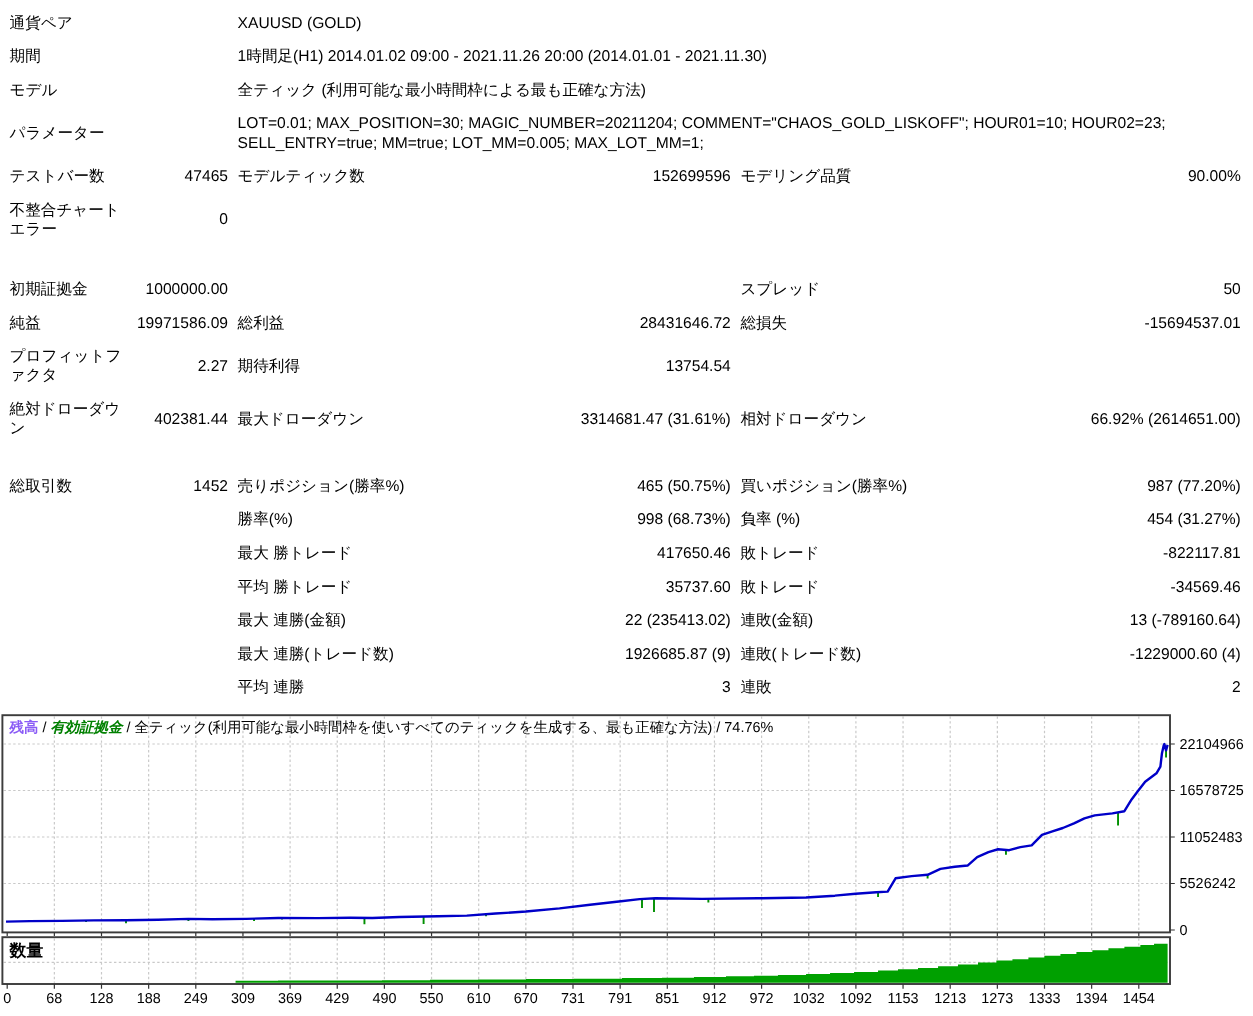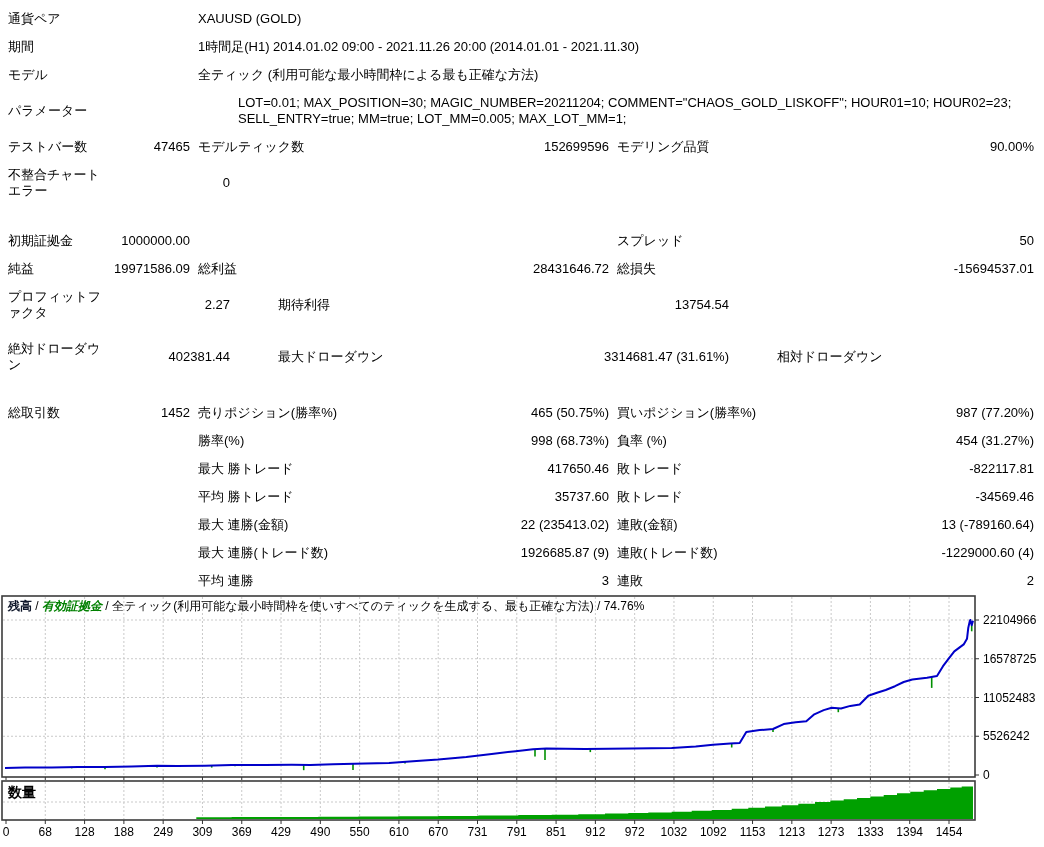--- a/index.html
+++ b/index.html
@@ -5,23 +5,23 @@
   html,body{margin:0;padding:0;}
   body{
     width:1044px;height:847px;position:relative;overflow:hidden;
     background:#ffffff;color:#000;
     font-family:"Liberation Sans","DejaVu Sans",sans-serif;
     font-size:13px;
   }
   .report{padding:5px 0 0 8px;}
   .rrow{display:grid;grid-template-columns:100px 82px 253px 166px 250px 175px;min-height:28px;align-items:center;}
   .rrow.wide{grid-template-columns:182px 844px;}
-  .rrow.tall{min-height:44px;gap:40px;}
+  .rrow.tall{min-height:44px;}
   .rrow.gap14{margin-top:22px;}
-  .rrow.gap10{margin-top:8px;}
+  .rrow.gap10{margin-top:0;}
   .rrow.gap12{margin-top:20px;}
   .cell{line-height:16px;overflow-wrap:anywhere;}
   .c2,.c4,.c6{text-align:right;}
   .c3,.c5,.cwide{padding-left:8px;}
   .chart-area{position:absolute;left:0;top:594px;width:1044px;height:253px;}
   .chart-area svg{position:absolute;left:0;top:0;}
   .legend{position:absolute;left:8px;top:4px;font-size:12px;white-space:nowrap;z-index:2;}
   .lots-label{position:absolute;left:8px;top:190px;font-size:14px;font-weight:bold;z-index:2;}
 </style>
 </head>
@@ -312,15 +312,15 @@
         <text x="673.9583333333333" y="242" text-anchor="middle">1032</text>
         <text x="713.25" y="242" text-anchor="middle">1092</text>
         <text x="752.5416666666666" y="242" text-anchor="middle">1153</text>
         <text x="791.8333333333333" y="242" text-anchor="middle">1213</text>
         <text x="831.125" y="242" text-anchor="middle">1273</text>
         <text x="870.4166666666666" y="242" text-anchor="middle">1333</text>
         <text x="909.7083333333333" y="242" text-anchor="middle">1394</text>
         <text x="949" y="242" text-anchor="middle">1454</text>
       </g>
     </svg>
-  <div class="legend"><span class="lg0" style="color: #0f172a; font-weight: bold;">残高</span><span class="lg1" style="color: rgb(0, 0, 0); font-weight: normal;"> / </span><span class="lg2" style="color: rgb(0, 128, 0); font-weight: bold; font-style: italic;">有効証拠金</span><span class="lg3" style="color: rgb(0, 0, 0); font-weight: normal;"> / 全ティック(利用可能な最小時間枠を使いすべてのティックを生成する、最も正確な方法) / 74.76%</span></div>
+  <div class="legend"><span class="lg0" style="color: #8b5cf6; font-weight: bold;">残高</span><span class="lg1" style="color: rgb(0, 0, 0); font-weight: normal;"> / </span><span class="lg2" style="color: rgb(0, 128, 0); font-weight: bold; font-style: italic;">有効証拠金</span><span class="lg3" style="color: rgb(0, 0, 0); font-weight: normal;"> / 全ティック(利用可能な最小時間枠を使いすべてのティックを生成する、最も正確な方法) / 74.76%</span></div>
   <div class="lots-label">数量</div>
 </div>
 
 </body></html>

